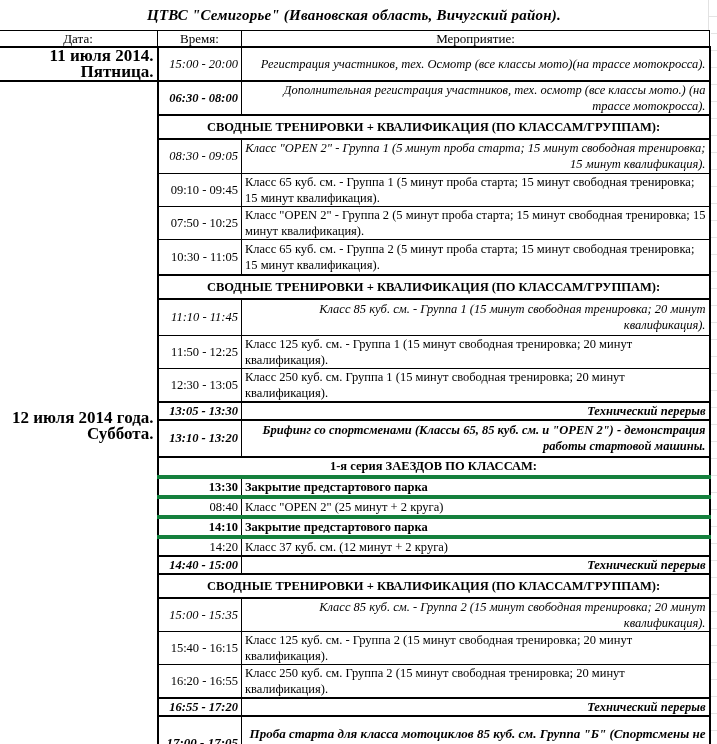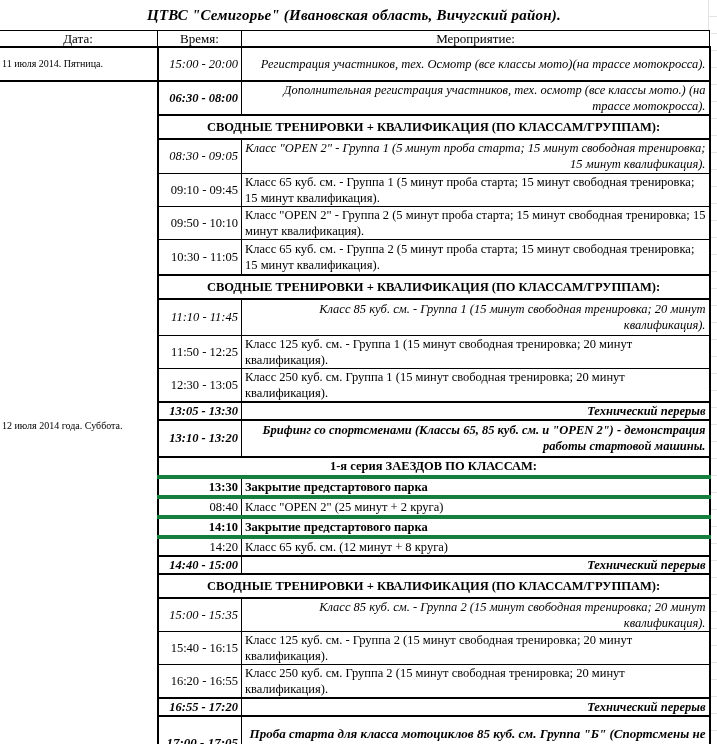--- a/index.html
+++ b/index.html
@@ -12,21 +12,21 @@
     z-index:0; }
   .title { position:absolute; left:0; top:0; width:708px; height:30px; line-height:30px;
     text-align:center; font-style:italic; font-weight:bold; font-size:15px;
     font-family:"Liberation Serif", serif; letter-spacing:0.2px; z-index:2; background:#fff; }
   table.sched { position:absolute; left:-2px; top:30px; border-collapse:collapse;
     width:711px; table-layout:fixed; z-index:2; background:#fff;
     font-family:"Liberation Serif", serif; font-size:12.5px; line-height:16px; }
   table.sched td { border:1px solid #000; padding:0 3px; vertical-align:middle; overflow:hidden; }
   .thick td, td.thick { border-top:2px solid #000 !important; }
   .colhead td { border:2px solid #000; height:15px; font-weight:normal; text-align:center; font-size:13px; line-height:14px; }
-  td.date { border-left:2px solid #000; border-right:2px solid #000 !important; text-align:left; font-weight:normal; font-size:10px; }
+  td.date { border-left:2px solid #000; border-right:2px solid #000 !important; text-align:right; font-weight:bold; font-size:17px; }
   td.time { text-align:right; white-space:nowrap; padding:0 2px; }
   td.event { padding-left:2px; border-right:2px solid #000 !important; }
   td.section { text-align:center; font-weight:bold; height:20px; border-right:2px solid #000 !important; }
   .it { font-style:italic;text-align:right; }
   .b { font-weight:bold; }
   .lt td.time, .lt td.event { border-top:4px solid #15803d; border-bottom:1px solid #d0d0d0; }
   .lt td.time { border-left:2px solid #000; }
   .r2 { height:33px; }
 </style>
 </head>
@@ -65,21 +65,21 @@
   </tr>
   <tr class="r2 thick" style="height:34px">
     <td class="time it">08:30 - 09:05</td>
     <td class="event it">Класс "OPEN 2" - Группа 1 (5 минут проба старта; 15 минут свободная тренировка; 15 минут квалификация).</td>
   </tr>
   <tr class="r2" style="height:33px">
     <td class="time">09:10 - 09:45</td>
     <td class="event">Класс 65 куб. см. - Группа 1 (5 минут проба старта; 15 минут свободная тренировка; 15 минут квалификация).</td>
   </tr>
   <tr class="r2" style="height:33px">
-    <td class="time">09:50 - 10:10</td>
+    <td class="time">07:50 - 10:25</td>
     <td class="event">Класс "OPEN 2" - Группа 2  (5 минут проба старта; 15 минут свободная тренировка; 15 минут квалификация).</td>
   </tr>
   <tr class="r2" style="height:36px">
     <td class="time">10:30 - 11:05</td>
     <td class="event">Класс 65 куб. см. - Группа 2 (5 минут проба старта; 15 минут свободная тренировка; 15 минут квалификация).</td>
   </tr>
   <tr class="thick">
     <td class="section" colspan="2" style="height:22px">СВОДНЫЕ  ТРЕНИРОВКИ + КВАЛИФИКАЦИЯ (ПО КЛАССАМ/ГРУППАМ):</td>
   </tr>
   <tr class="r2 thick" style="height:36px">
@@ -112,21 +112,21 @@
   <tr class="lt" style="height:17px">
     <td class="time">08:40</td>
     <td class="event">Класс "OPEN 2" (25 минут + 2 круга)</td>
   </tr>
   <tr class="lt" style="height:17px">
     <td class="time b">14:10</td>
     <td class="event b">Закрытие предстартового парка</td>
   </tr>
   <tr class="lt" style="height:17px">
     <td class="time">14:20</td>
-    <td class="event">Класс 65 куб. см. (12 минут + 8 круга)</td>
+    <td class="event">Класс 37 куб. см. (12 минут + 2 круга)</td>
   </tr>
   <tr class="thick" style="height:16px">
     <td class="time it b">14:40 - 15:00</td>
     <td class="event it b">Технический перерыв</td>
   </tr>
   <tr class="thick">
     <td class="section" colspan="2" style="height:22px">СВОДНЫЕ  ТРЕНИРОВКИ + КВАЛИФИКАЦИЯ (ПО КЛАССАМ/ГРУППАМ):</td>
   </tr>
   <tr class="r2 thick" style="height:29px">
     <td class="time it">15:00 - 15:35</td>

